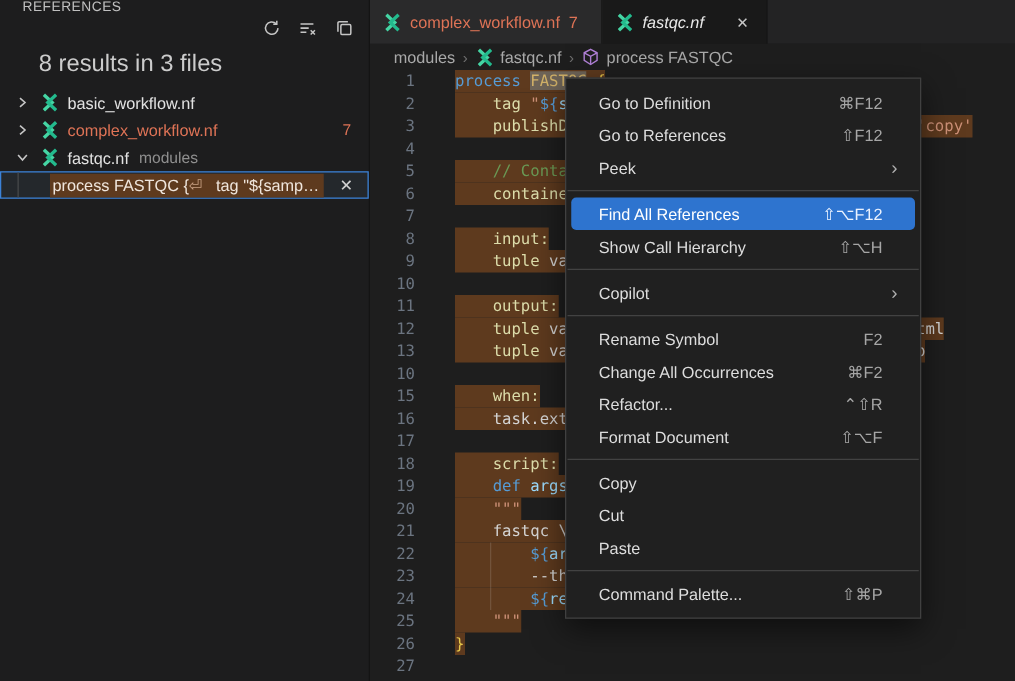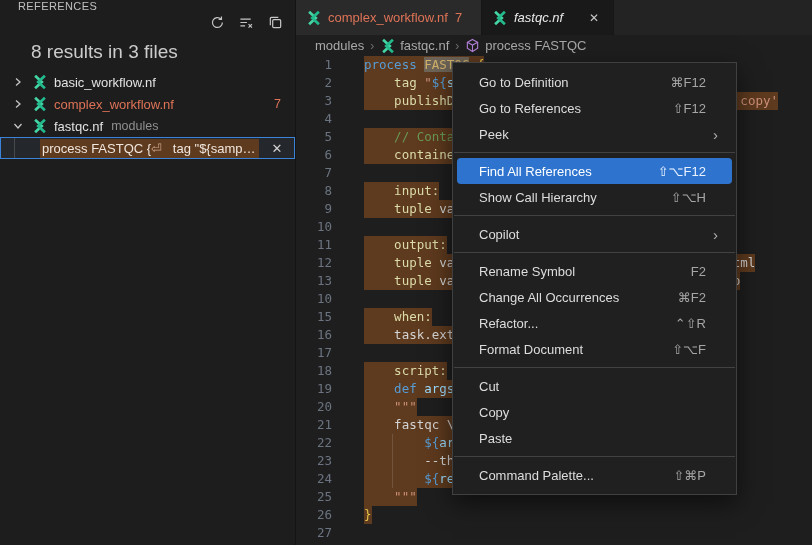--- a/index.html
+++ b/index.html
@@ -298,24 +298,24 @@
     <div class="mi">
       <span>Refactor...</span>
       <span class="short">⌃⇧R</span>
     </div>
     <div class="mi">
       <span>Format Document</span>
       <span class="short">⇧⌥F</span>
     </div>
     <div class="msep"></div>
     <div class="mi">
+      <span>Copy</span>
+    </div>
+    <div class="mi">
       <span>Cut</span>
-    </div>
-    <div class="mi">
-      <span>Copy</span>
     </div>
     <div class="mi">
       <span>Paste</span>
     </div>
     <div class="msep"></div>
     <div class="mi">
       <span>Command Palette...</span>
       <span class="short">⇧⌘P</span>
     </div>
   </div>

